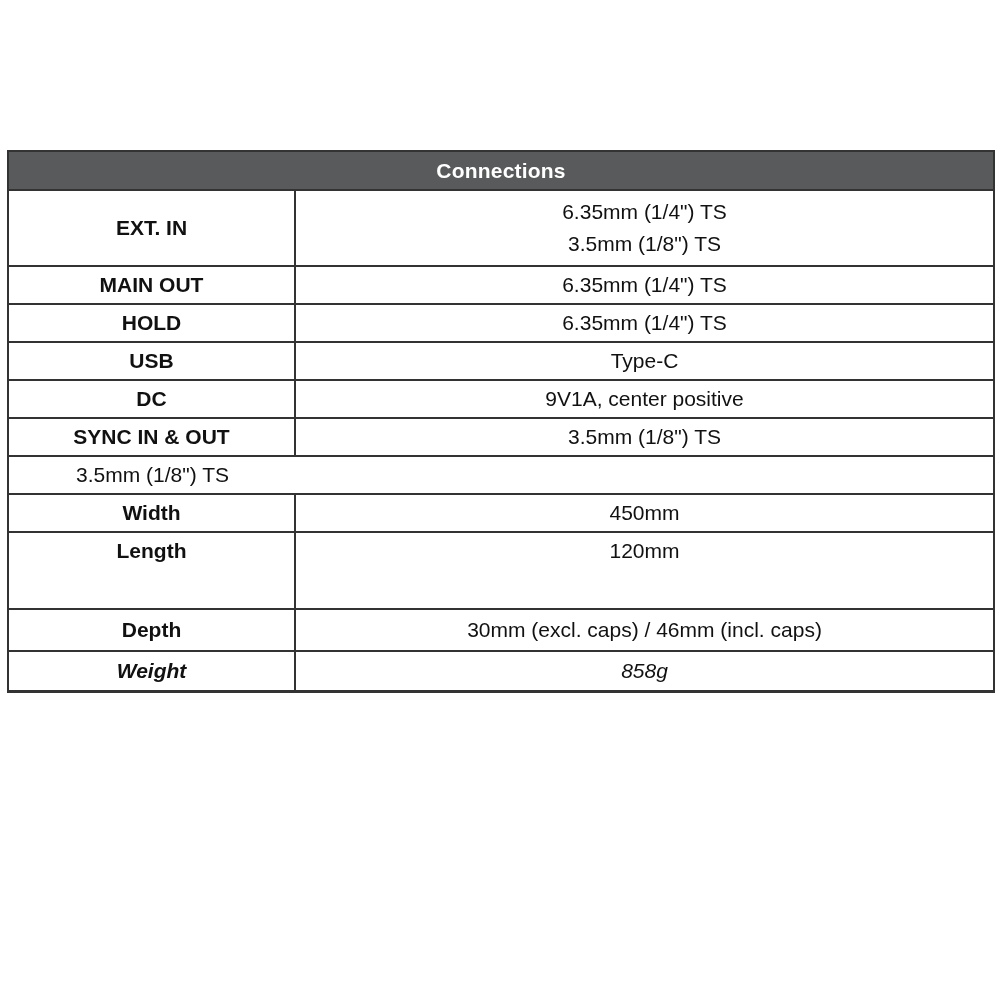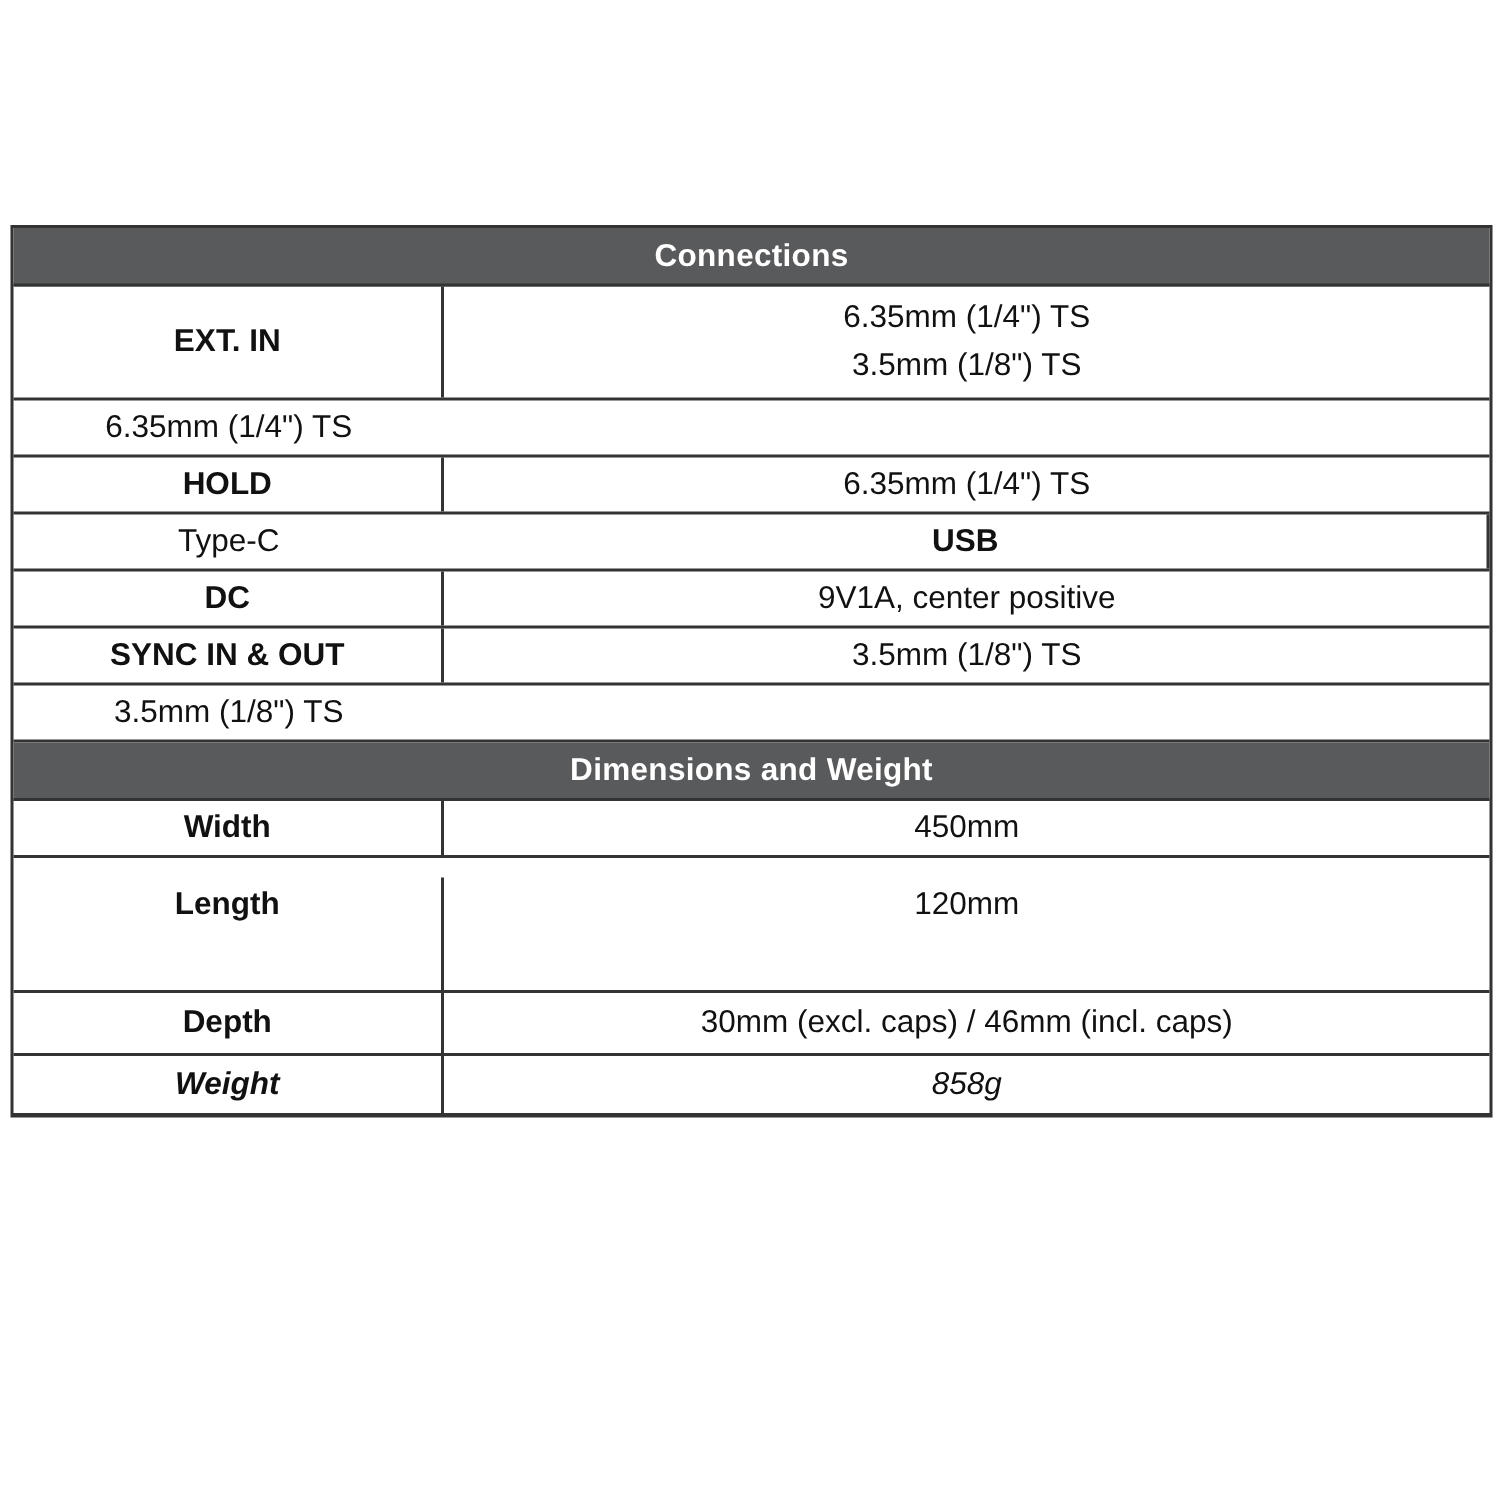--- a/index.html
+++ b/index.html
@@ -54,21 +54,21 @@
     font-size: 21px;
     border-right: 2px solid var(--border, #333333);
   }
   .cell.value {
     font-size: 21px;
   }
   .row.h-normal .cell { height: 36px; }
   .row.h-tall   .cell { height: 74px; }
   .row.h-depth  .cell { height: 40px; }
   .row.h-weight .cell { height: 38px; font-style: italic; }
-  .row.h-spacer .cell { height: 75px; align-items: flex-start; margin-top: 13px; }
+  .row.h-spacer .cell { height: 75px; align-items: flex-start; }
   .row.h-spacer .cell span { line-height: 36px; }
   .value.two-line {
     flex-direction: column;
     justify-content: space-evenly;
   }
 </style>
 </head>
 <body>
 
 <div class="page">
@@ -78,51 +78,51 @@
 
     <div class="row h-tall">
       <div class="cell label">EXT. IN</div>
       <div class="cell value two-line">
         <span>6.35mm (1/4") TS</span>
         <span>3.5mm (1/8") TS</span>
       </div>
     </div>
 
     <div class="row h-normal">
+      <div class="cell label">MAIN OUT</div>
       <div class="cell value">6.35mm (1/4") TS</div>
     </div>
 
     <div class="row h-normal">
       <div class="cell label">HOLD</div>
       <div class="cell value">6.35mm (1/4") TS</div>
     </div>
 
 
     <div class="row h-normal">
+      <div class="cell label">USB</div>
       <div class="cell value">Type-C</div>
-      <div class="cell label">USB</div>
     </div>
 
     <div class="row h-normal">
       <div class="cell label">DC</div>
       <div class="cell value">9V1A, center positive</div>
     </div>
 
     <div class="row h-normal">
       <div class="cell label">SYNC IN &amp; OUT</div>
       <div class="cell value">3.5mm (1/8") TS</div>
     </div>
 
 
     <div class="row h-normal">
       <div class="cell value">3.5mm (1/8") TS</div>
     </div>
 
 
-    <div class="section-header">Dimensions and Weight</div>
 
     <div class="row h-normal">
       <div class="cell label">Width</div>
       <div class="cell value">450mm</div>
     </div>
 
     <div class="row h-spacer">
       <div class="cell label">
           <span>Length</span>
         </div>

